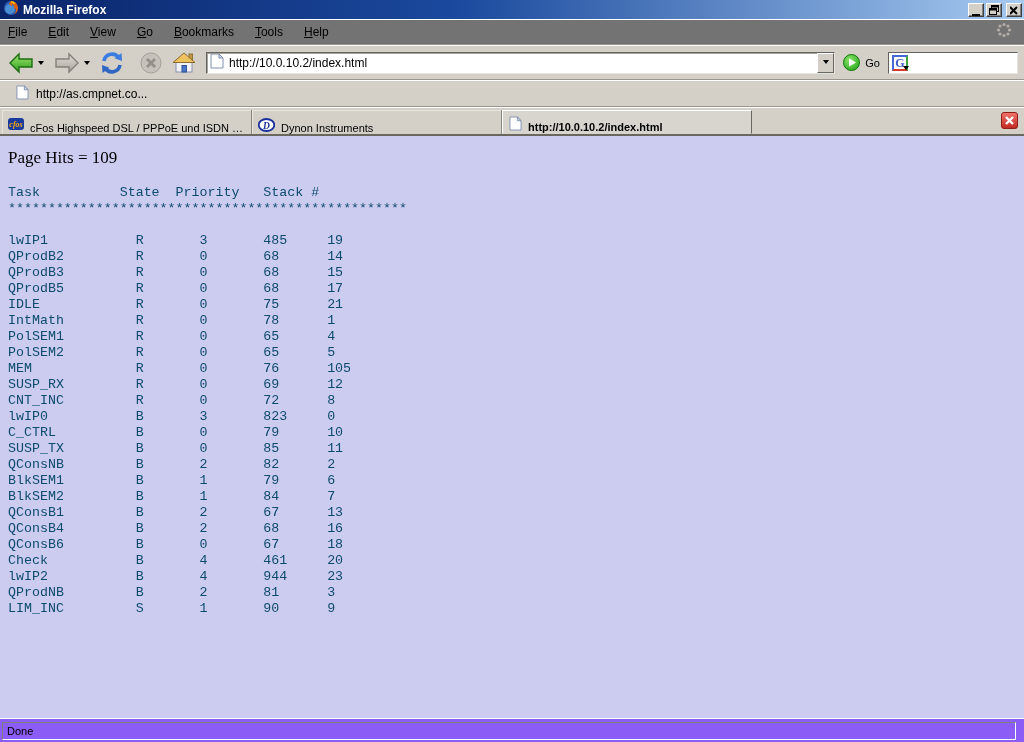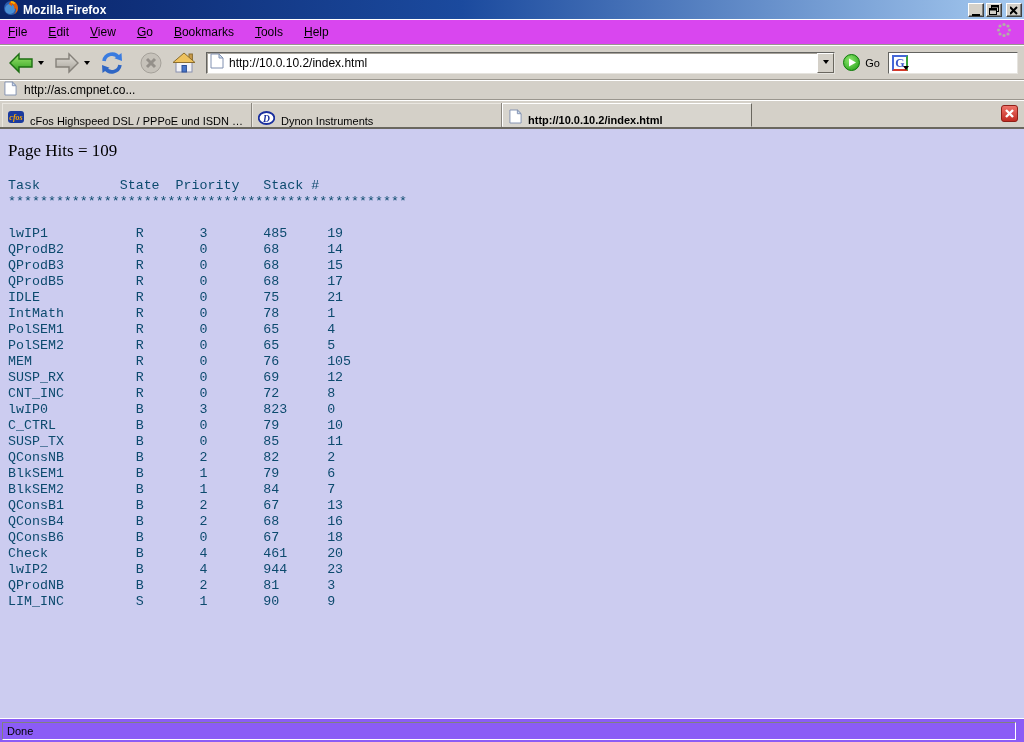--- a/index.html
+++ b/index.html
@@ -8,21 +8,21 @@
   .window { width:1024px; height:742px; display:flex; flex-direction:column; }
 
   
   .titlebar { height:19px; background:linear-gradient(to right,#0a246a,#1b4a9e 45%,#a6caf0); display:flex; align-items:center; padding:0 2px 0 3px; flex:0 0 auto; }
   .title-text { color:#fff; font-weight:bold; font-size:12px; margin-left:4px; flex:1; white-space:nowrap; }
   .winbtn { width:16px; height:14px; background:#d4d0c8; border:1px solid; border-color:#fff #404040 #404040 #fff; box-shadow:inset -1px -1px 0 #808080; margin-left:2px; display:flex; align-items:flex-end; justify-content:center; cursor:default; }
   .winbtn svg { display:block; }
   .winbtn.close { margin-left:4px; }
 
   
-  .menubar { height:26px; background:#d946ef; border-top:1px solid #fff; border-bottom:1px solid #9a968e; display:flex; align-items:center; padding:0 6px 0 8px; flex:0 0 auto; }
+  .menubar { height:26px; background:#737373; border-top:1px solid #fff; border-bottom:1px solid #9a968e; display:flex; align-items:center; padding:0 6px 0 8px; flex:0 0 auto; }
   .menu-items { flex:1; display:flex; gap:21px; }
   .menu-item { display:inline-block; font-size:12px; color:#000; }
   .menu-item::first-letter { text-decoration:underline; }
   .throbber { margin-right:6px; }
 
   
   .navbar { height:35px; background:#d4d0c8; border-top:1px solid #fff; border-bottom:1px solid #9a968e; display:flex; align-items:center; padding:0 6px; flex:0 0 auto; }
   .navbtn { display:flex; align-items:center; padding:2px; }
   .caret { width:0; height:0; border:3px solid transparent; border-top:4px solid #000; margin:4px 2px 0 2px; }
   .sep6 { width:6px; }
@@ -31,21 +31,21 @@
   .url-drop { width:17px; height:20px; background:#d4d0c8; border:1px solid; border-color:#fff #6a675f #6a675f #fff; display:flex; align-items:center; justify-content:center; }
   .url-drop .caret { margin:2px 0 0 0; }
   .gobox { display:flex; align-items:center; margin:0 8px; gap:5px; }
   .go-label { font-size:11px; }
   .searchbox { width:130px; height:22px; background:#fff; border:1px solid; border-color:#636360 #e6e4df #e6e4df #636360; display:flex; align-items:center; padding-left:3px; }
   .searchbox input { flex:1; border:none; outline:none; height:18px; font-size:12px; min-width:10px; }
   .gicon { position:relative; width:16px; height:16px; background:#fff; border:2px solid; border-color:#4668d8 #3aa53a #d43a2a #4668d8; color:#3a56c8; font-family:"Liberation Serif",serif; font-weight:bold; font-size:12px; line-height:12px; text-align:center; }
   .gicon .gcaret { position:absolute; right:-3px; bottom:-4px; border:3px solid transparent; border-top:4px solid #000; }
 
   
-  .bookmarksbar { height:20px; background:#d4d0c8; border-top:1px solid #fff; border-bottom:1px solid #9a968e; display:flex; align-items:center; padding-left:4px; flex:0 0 auto; }
+  .bookmarksbar { height:27px; background:#d4d0c8; border-top:1px solid #fff; border-bottom:1px solid #9a968e; display:flex; align-items:center; padding-left:16px; flex:0 0 auto; }
   .bookmark { display:flex; align-items:center; gap:7px; font-size:12px; }
 
   
   .tabbar { height:29px; background:#d4d0c8; border-top:1px solid #fff; border-bottom:2px solid #6a675f; display:flex; align-items:stretch; padding:2px 2px 0 2px; flex:0 0 auto; }
   .tab { width:250px; display:flex; align-items:flex-end; gap:6px; padding:0 6px; font-size:11px; border-right:1px solid #8a867e; box-shadow:inset 1px 1px 0 #e9e6e0; white-space:nowrap; overflow:hidden; }
   .tab .tab-label { overflow:hidden; text-overflow:ellipsis; }
   .tab.active { background:#d8d5ce; border:1px solid; border-color:#fff #6a675f transparent #fff; box-shadow:none; font-weight:bold; }
   .tab-filler { flex:1; }
   .tab-close { align-self:center; margin-right:4px; }
 

